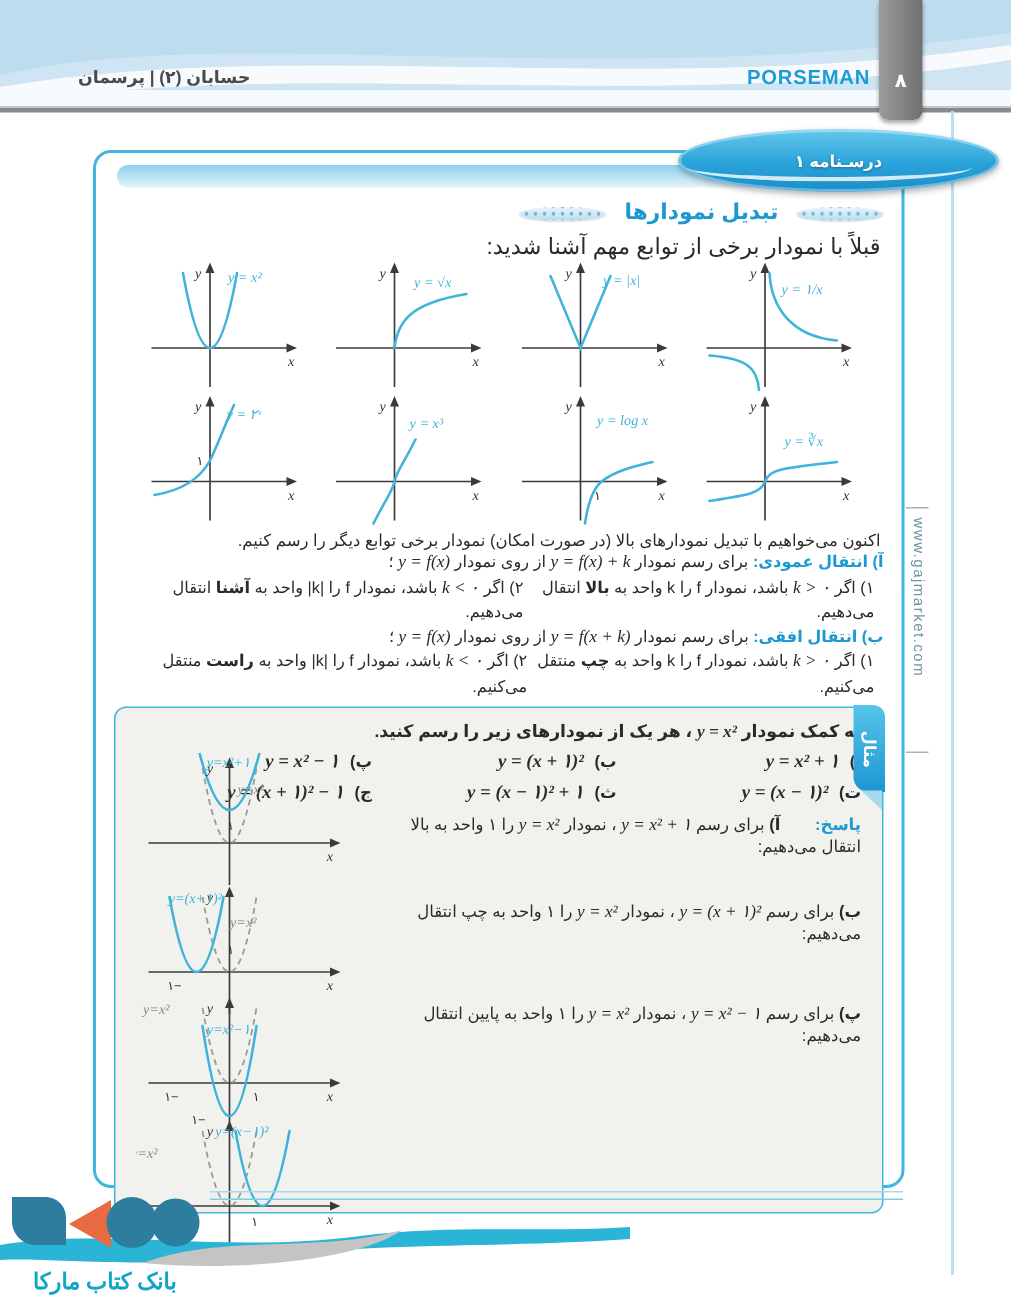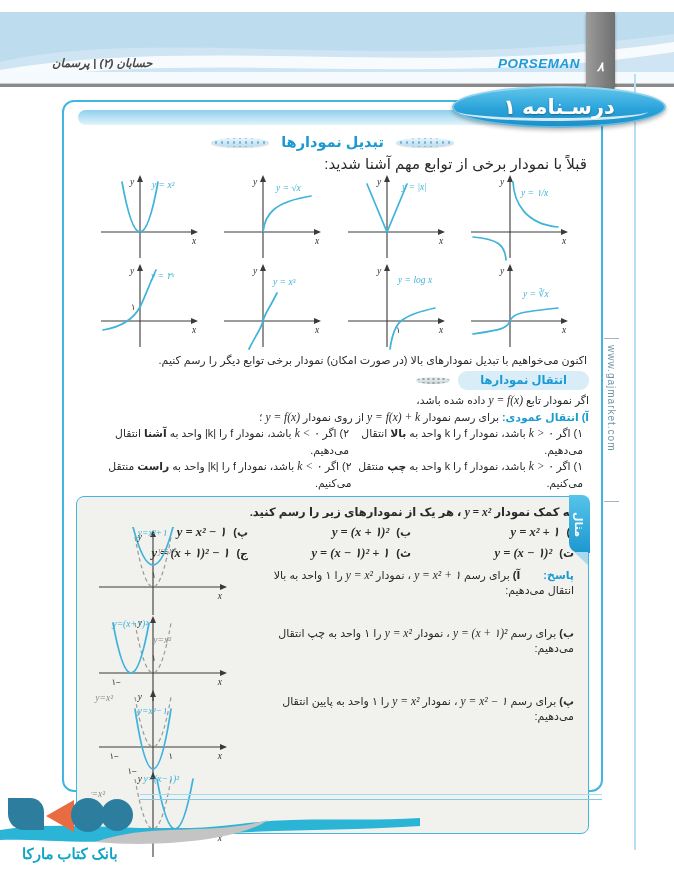--- a/index.html
+++ b/index.html
@@ -3,21 +3,21 @@
 <meta charset="utf-8">
 <style>
   html,body{margin:0;padding:0;}
   body{
     width:674px;height:872px;position:relative;overflow:hidden;
     background:#ffffff;
     font-family:"Liberation Sans","DejaVu Sans",sans-serif;
     color:#2a2a2a;
   }
   
-  .header{position:absolute;left:0;top:12px;width:674px;height:88px;font-style:italic;}
+  .header{position:absolute;left:0;top:0;width:674px;height:88px;}
   .header svg{display:block;}
   .book-title{position:absolute;left:52px;top:44px;font-size:11.5px;color:#4a4a4a;direction:rtl;font-weight:bold;}
   .brand{position:absolute;left:498px;top:44px;font-size:13.5px;font-weight:bold;color:#1e9cd7;letter-spacing:.5px;}
   .page-tab{
     position:absolute;left:586px;top:0;width:29px;height:80px;
     background:linear-gradient(90deg,#9c9c9c,#6f6f6f);
     border-radius:0 0 6px 6px;box-shadow:0 2px 3px rgba(0,0,0,.35);
     display:flex;align-items:flex-end;justify-content:center;
     color:#fff;font-size:13px;font-weight:bold;padding-bottom:18px;box-sizing:border-box;
   }
@@ -34,30 +34,30 @@
     position:absolute;left:452px;top:86px;width:214px;height:42px;z-index:5;
     background:linear-gradient(180deg,#64c7ec 0%,#2aa3da 55%,#1b8ec6 100%);
     border-radius:50% / 50%;
     box-shadow:0 2px 4px rgba(0,0,0,.3), inset 0 0 0 2px rgba(255,255,255,.35);
     display:flex;align-items:center;justify-content:center;
   }
   .banner::after{
     content:"";position:absolute;left:6px;bottom:7px;width:190px;height:16px;
     border-bottom:3px solid rgba(255,255,255,.8);border-radius:50%;
   }
-  .banner-label{color:#fff;font-size:21px;font-weight:bold;direction:rtl;text-shadow:0 1px 2px rgba(0,0,0,.35);}
+  .banner-label{color:#fff;font-size:11px;font-weight:bold;direction:rtl;text-shadow:0 1px 2px rgba(0,0,0,.35);}
   
   .content-box{
     position:absolute;left:62px;top:100px;width:541px;height:692px;box-sizing:border-box;
     border:2px solid #43b6e0;border-radius:12px;background:#fff;
     padding:6px 12px 0 12px;direction:rtl;
   }
   .topbar{height:15px;margin:2px 2px 0 2px;border-radius:8px;
     background:linear-gradient(180deg,#8fd0ec,#c9e9f7 70%,#e3f4fb);}
-  .title-row{margin-top:9px;display:flex;direction:ltr;align-items:center;justify-content:center;gap:12px;}
+  .title-row{margin-top:9px;display:flex;direction:ltr;align-items:center;justify-content:flex-end;gap:12px;}
   .lesson-title{color:#1b9ad2;font-weight:bold;font-size:14.5px;}
   .decor{
     width:58px;height:9px;border-radius:50%;
     background:
       radial-gradient(circle at 50% 50%, #6fb4d6 1px, transparent 1.4px),
       linear-gradient(180deg,#eaf5fb,#b9dcee);
     background-size:6px 5px,100% 100%;background-position:center;
     box-shadow:0 1px 1px rgba(0,0,0,.15);
   }
   .intro{font-size:15px;margin:5px 2px 0 0;text-align:right;}
@@ -247,31 +247,22 @@
         <polygon class="ah" points="42,8 45,1 48,8"></polygon>
       <path class="curve" d="M8,71 C34,67 42,66 45,58 C48,50 56,49 93,45"></path>
       <text class="axl" x="97" y="70">x</text>
         <text class="axl" x="35" y="11">y</text>
       <text class="glabel" x="58" y="34">y = ∛x</text>
     </svg>
   </div>
 
   <div class="transition">اکنون می‌خواهیم با تبدیل نمودارهای بالا (در صورت امکان) نمودار برخی توابع دیگر را رسم کنیم.</div>
 
-  <div class="pill-row">
-    <span class="pill">انتقال نمودارها</span>
-    <span class="arrow-decor"></span>
-  </div>
 
   <div class="rules">
-    <div>
-      <span>اگر نمودار تابع</span>
-      <span class="math" dir="ltr">y = f(x)</span>
-      <span>داده شده باشد،</span>
-    </div>
     <div>
       <span class="blue-label">آ) انتقال عمودی:</span>
       <span>برای رسم نمودار</span>
       <span class="math" dir="ltr">y = f(x) + k</span>
       <span>از روی نمودار</span>
       <span class="math" dir="ltr">y = f(x)</span>
       <span>؛</span>
     </div>
     <div class="case-row">
       <div>
@@ -281,20 +272,28 @@
         <span class="bold-word">بالا</span>
         <span>انتقال می‌دهیم.</span>
       </div>
       <div>
         <span>۲) اگر</span>
         <span class="math" dir="ltr">k &lt; ۰</span>
         <span>باشد، نمودار f را |k| واحد به</span>
         <span class="bold-word">آشنا</span>
         <span>انتقال می‌دهیم.</span>
       </div>
+    </div>
+    <div>
+      <span class="blue-label">ب) انتقال افقی:</span>
+      <span>برای رسم نمودار</span>
+      <span class="math" dir="ltr">y = f(x + k)</span>
+      <span>از روی نمودار</span>
+      <span class="math" dir="ltr">y = f(x)</span>
+      <span>؛</span>
     </div>
     <div class="case-row">
       <div>
         <span>۱) اگر</span>
         <span class="math" dir="ltr">k &gt; ۰</span>
         <span>باشد، نمودار f را k واحد به</span>
         <span class="bold-word">چپ</span>
         <span>منتقل می‌کنیم.</span>
       </div>
       <div>

